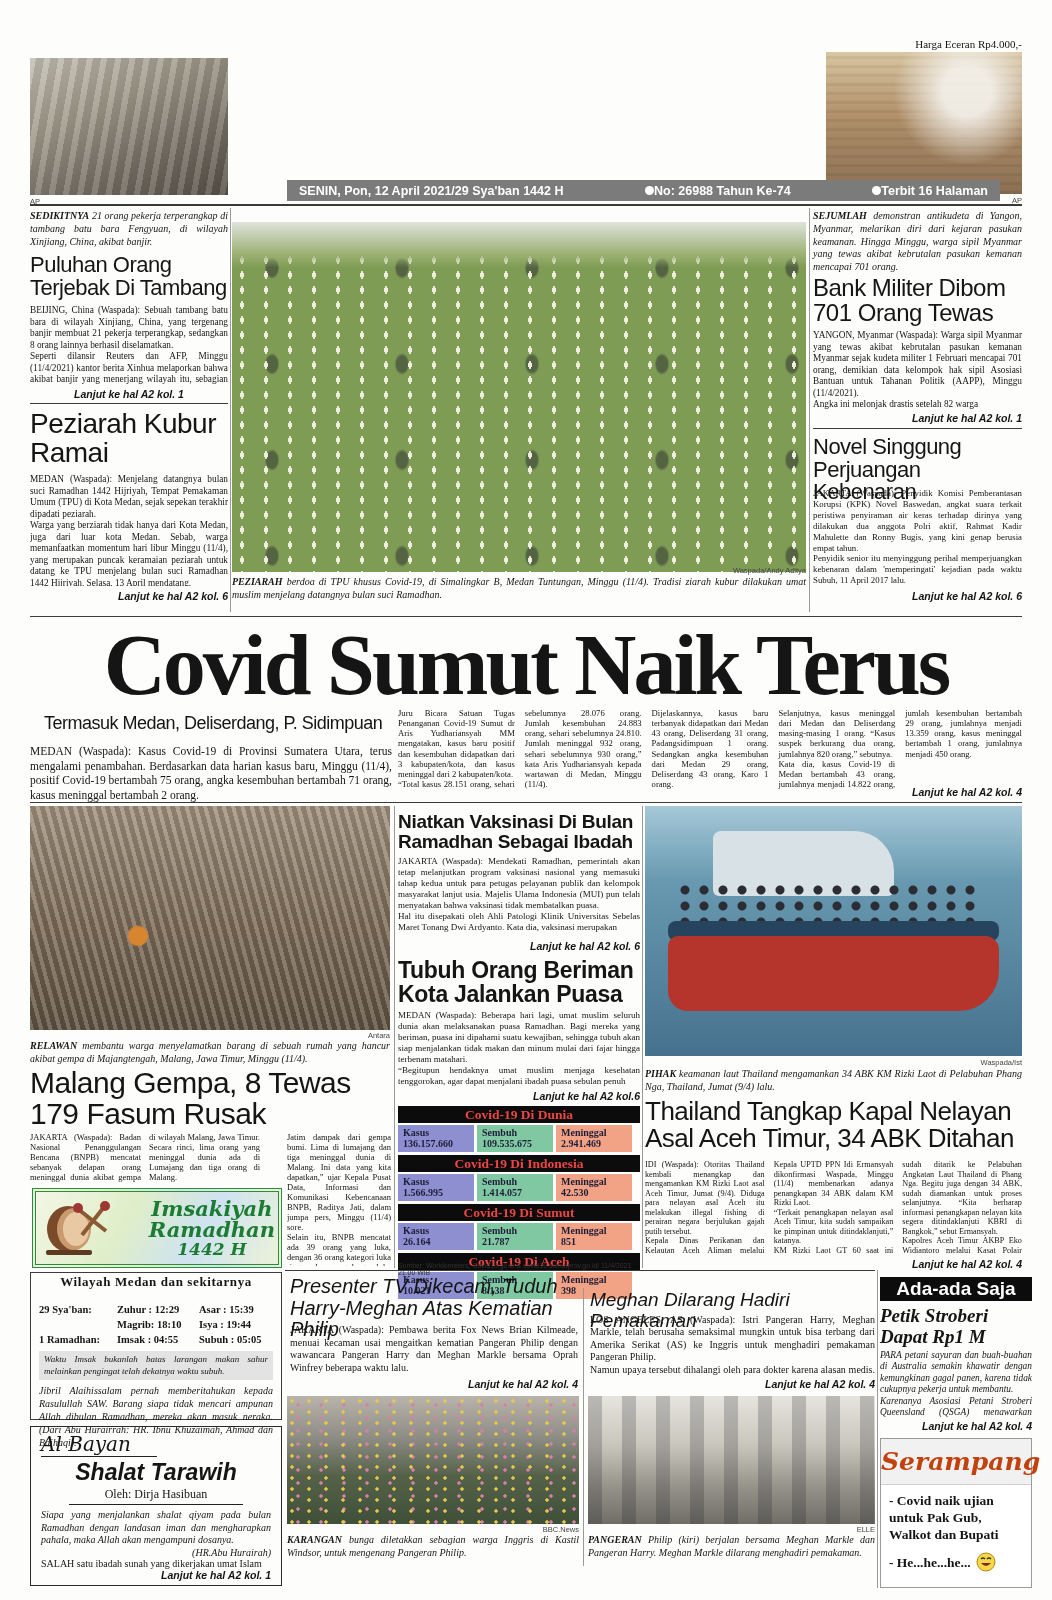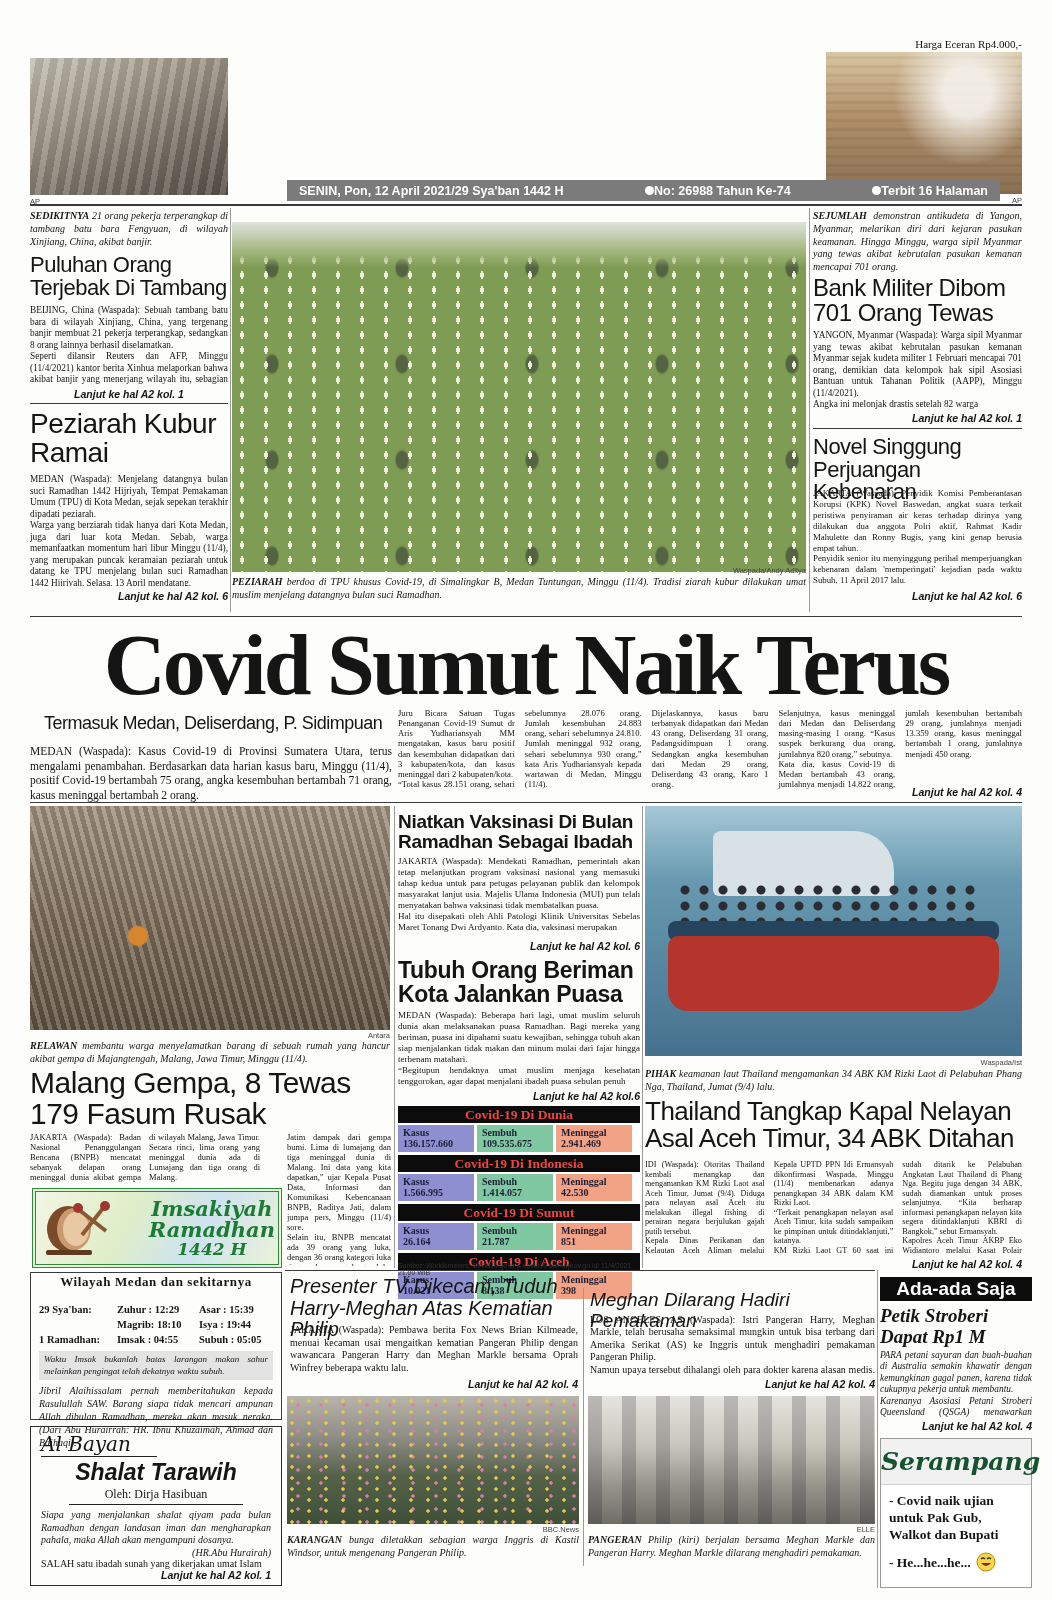--- a/index.html
+++ b/index.html
@@ -44,21 +44,21 @@
   .sched-note{background:#e3e3e3;font-style:italic;font-size:9px;line-height:1.3;padding:3px 5px;margin:4px 0;text-align:justify}
   .sched-hadith{font-style:italic;font-size:10px;line-height:1.3;text-align:justify}
   .albox{border:1px solid #2a2a2a;box-sizing:border-box;padding:5px 10px}
   .al-label{font-style:italic;font-size:20px;border-bottom:1.5px solid #222;display:inline-block;padding-right:26px;
       font-family:"DejaVu Serif",serif}
   .al-head{font-family:"Liberation Sans",sans-serif;font-weight:bold;font-style:italic;font-size:23px;text-align:center;margin-top:2px}
   .al-by{font-size:12px;text-align:center;border-bottom:1.5px solid #222;margin:1px 28px 4px 28px;padding-bottom:2px}
   .blackbox{background:#0c0c0c;color:#fff;font-family:"Liberation Sans",sans-serif;font-weight:bold;
             font-size:19px;line-height:24px;text-align:center}
   .serambox{border:1px solid #9a9a9a;background:#fff;box-sizing:border-box}
-  .seram-title{background:#f1f1f1;color:#14532d;font-weight:bold;font-style:italic;font-size:25px;text-align:center;
+  .seram-title{background:#f1f1f1;color:#c2410c;font-weight:bold;font-style:italic;font-size:25px;text-align:center;
                padding:8px 0;font-family:"DejaVu Serif",serif;border-bottom:1px solid #cfcfcf}
   .seram-item{font-weight:bold;font-size:13.5px;line-height:1.25;padding:8px 8px 0 8px}
   
   #ph-mine{background-image:repeating-linear-gradient(100deg,rgba(255,255,255,.13) 0 6px,rgba(0,0,0,.09) 6px 14px),
       linear-gradient(155deg,#c4c0b4 0%,#a19a8b 35%,#7b746a 65%,#565046 100%)}
   #ph-yangon{background-image:radial-gradient(circle at 72% 28%,rgba(245,243,238,.9) 0 14%,rgba(245,243,238,0) 42%),
       repeating-linear-gradient(0deg,rgba(0,0,0,.06) 0 3px,rgba(0,0,0,0) 3px 9px),
       linear-gradient(180deg,#d9c6a2 0%,#b1906a 45%,#8a6f52 100%)}
   #ph-cemetery{background-color:#7f9c55;background-image:
       linear-gradient(180deg,#dfe3da 0,#c2cdb0 4%,#9db275 9%,rgba(0,0,0,0) 13%),

